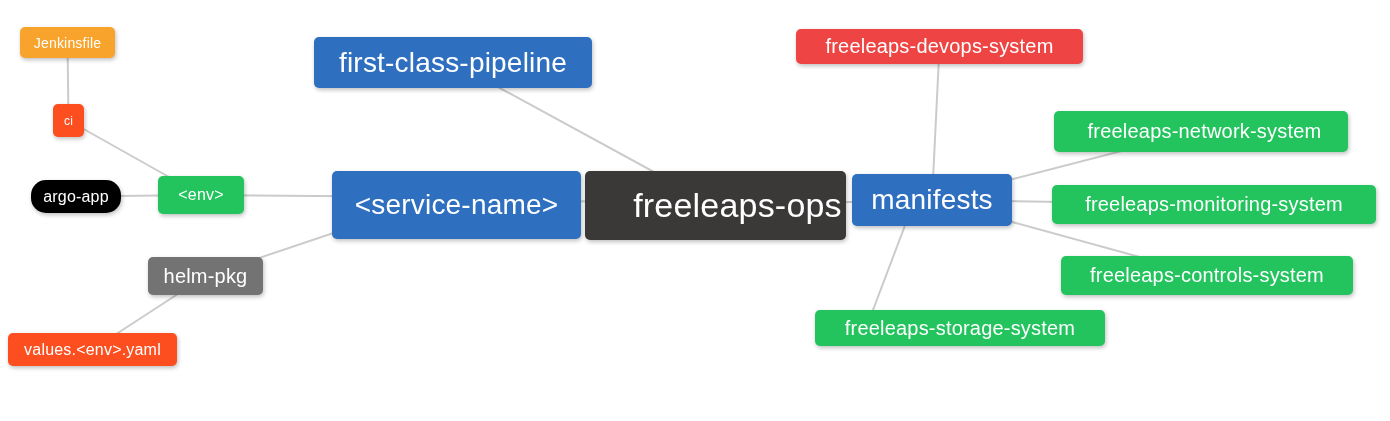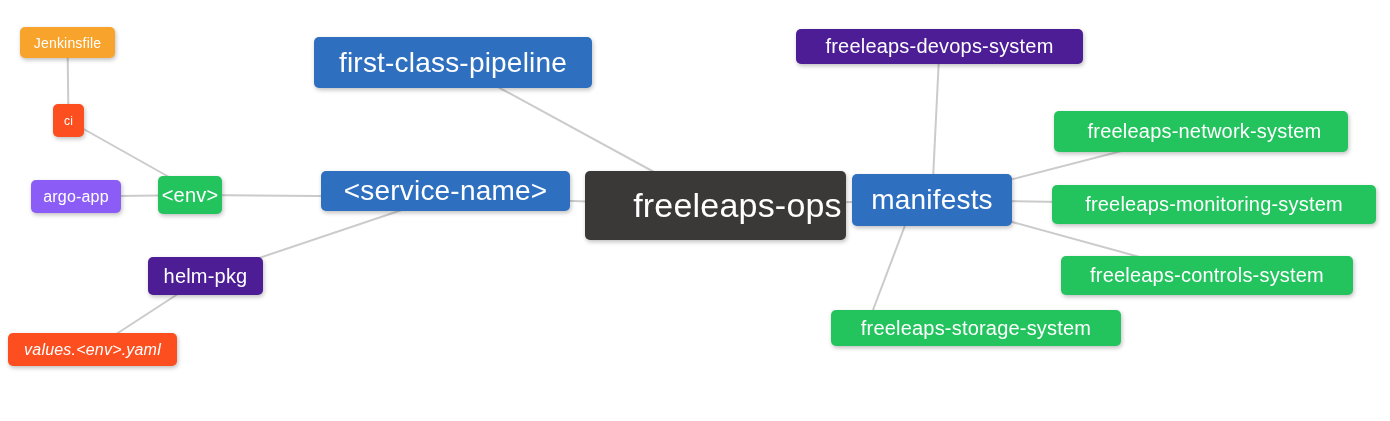--- a/index.html
+++ b/index.html
@@ -26,27 +26,27 @@
     border-radius: 5px;
     box-shadow: 1px 2px 4px rgba(0,0,0,0.25);
     white-space: nowrap;
     cursor: pointer;
     letter-spacing: 0.2px;
   }
   
   #n-jenkinsfile        { left:20px;   top:27px;  width:95px;  height:31px; font-size:14px; }
   #n-ci                 { left:53px;   top:104px; width:31px;  height:33px; font-size:12px; }
   #n-argo_app           { left:31px;   top:180px; width:90px;  height:33px; font-size:16px; }
-  #n-env                { left:158px;  top:176px; width:64px;  height:38px; font-size:20px; }
+  #n-env                { left:158px;  top:176px; width:86px;  height:38px; font-size:16px; }
   #n-first_class_pipeline { left:314px; top:37px; width:278px; height:51px; font-size:28px; }
-  #n-service_name       { left:321px;  top:171px; width:249px; height:40px; font-size:28px; }
+  #n-service_name       { left:332px;  top:171px; width:249px; height:68px; font-size:28px; }
   #n-freeleaps_ops      { left:585px;  top:171px; width:261px; height:69px; font-size:34px;padding-left:44px; }
   #n-manifests          { left:852px;  top:174px; width:160px; height:52px; font-size:28px; }
   #n-helm_pkg           { left:148px;  top:257px; width:115px; height:38px; font-size:20px; }
-  #n-values_env_yaml    { left:8px;    top:333px; width:169px; height:33px; font-size:16px;font-style:italic; }
+  #n-values_env_yaml    { left:8px;    top:333px; width:169px; height:33px; font-size:16px; }
   #n-devops_system      { left:796px;  top:29px;  width:287px; height:35px; font-size:20px; }
   #n-network_system     { left:1054px; top:111px; width:294px; height:41px; font-size:20px;padding-left:7px; }
   #n-monitoring_system  { left:1052px; top:185px; width:324px; height:39px; font-size:20px; }
   #n-controls_system    { left:1061px; top:256px; width:292px; height:39px; font-size:20px; }
   #n-storage_system     { left:815px;  top:310px; width:290px; height:36px; font-size:20px; }
 </style>
 </head>
 <body>
 
 <div class="canvas">
@@ -64,38 +64,38 @@
       <line x1="932" y1="200" x2="1201" y2="130.5" stroke="#CBCBCB" stroke-width="2"></line>
       <line x1="932" y1="200" x2="1214" y2="204.5" stroke="#CBCBCB" stroke-width="2"></line>
       <line x1="932" y1="200" x2="1207" y2="275.5" stroke="#CBCBCB" stroke-width="2"></line>
       <line x1="904.8" y1="226" x2="873" y2="310" stroke="#CBCBCB" stroke-width="2"></line>
     </svg>
 
   <div class="node" id="n-jenkinsfile" style="background: rgb(248, 164, 44);">Jenkinsfile</div>
 
   <div class="node" id="n-ci" style="background: rgb(252, 78, 30);">ci</div>
 
-  <div class="node" id="n-argo_app" style="background: #8b5cf6;">argo-app</div>
+  <div class="node" id="n-argo_app" style="background: #000000; border-radius: 15px;">argo-app</div>
 
   <div class="node" id="n-env" style="background: rgb(35, 196, 94);">&lt;env&gt;</div>
 
   <div class="node" id="n-first_class_pipeline" style="background: rgb(46, 111, 192);">first-class-pipeline</div>
 
   <div class="node" id="n-service_name" style="background: rgb(46, 111, 192);">&lt;service-name&gt;</div>
 
   <div class="node" id="n-freeleaps_ops" style="background: rgb(59, 56, 56);">freeleaps-ops</div>
 
   <div class="node" id="n-manifests" style="background: rgb(46, 111, 192); text-align: right;">manifests</div>
 
-  <div class="node" id="n-helm_pkg" style="background: #4c1d95;">helm-pkg</div>
+  <div class="node" id="n-helm_pkg" style="background: #737373;">helm-pkg</div>
 
   <div class="node" id="n-values_env_yaml" style="background: rgb(252, 78, 30);">values.&lt;env&gt;.yaml</div>
 
-  <div class="node" id="n-devops_system" style="background: #4c1d95;">freeleaps-devops-system</div>
+  <div class="node" id="n-devops_system" style="background: #ef4444;">freeleaps-devops-system</div>
 
   <div class="node" id="n-network_system" style="background: rgb(35, 196, 94);">freeleaps-network-system</div>
 
   <div class="node" id="n-controls_system" style="background: rgb(35, 196, 94);">freeleaps-controls-system</div>
 
   <div class="node" id="n-monitoring_system" style="background: rgb(35, 196, 94);">freeleaps-monitoring-system</div>
 
-  <div class="node" id="n-storage_system" style="background: rgb(35, 196, 94); margin-left: 16px;">freeleaps-storage-system</div>
+  <div class="node" id="n-storage_system" style="background: rgb(35, 196, 94);">freeleaps-storage-system</div>
 </div>
 
 </body></html>

